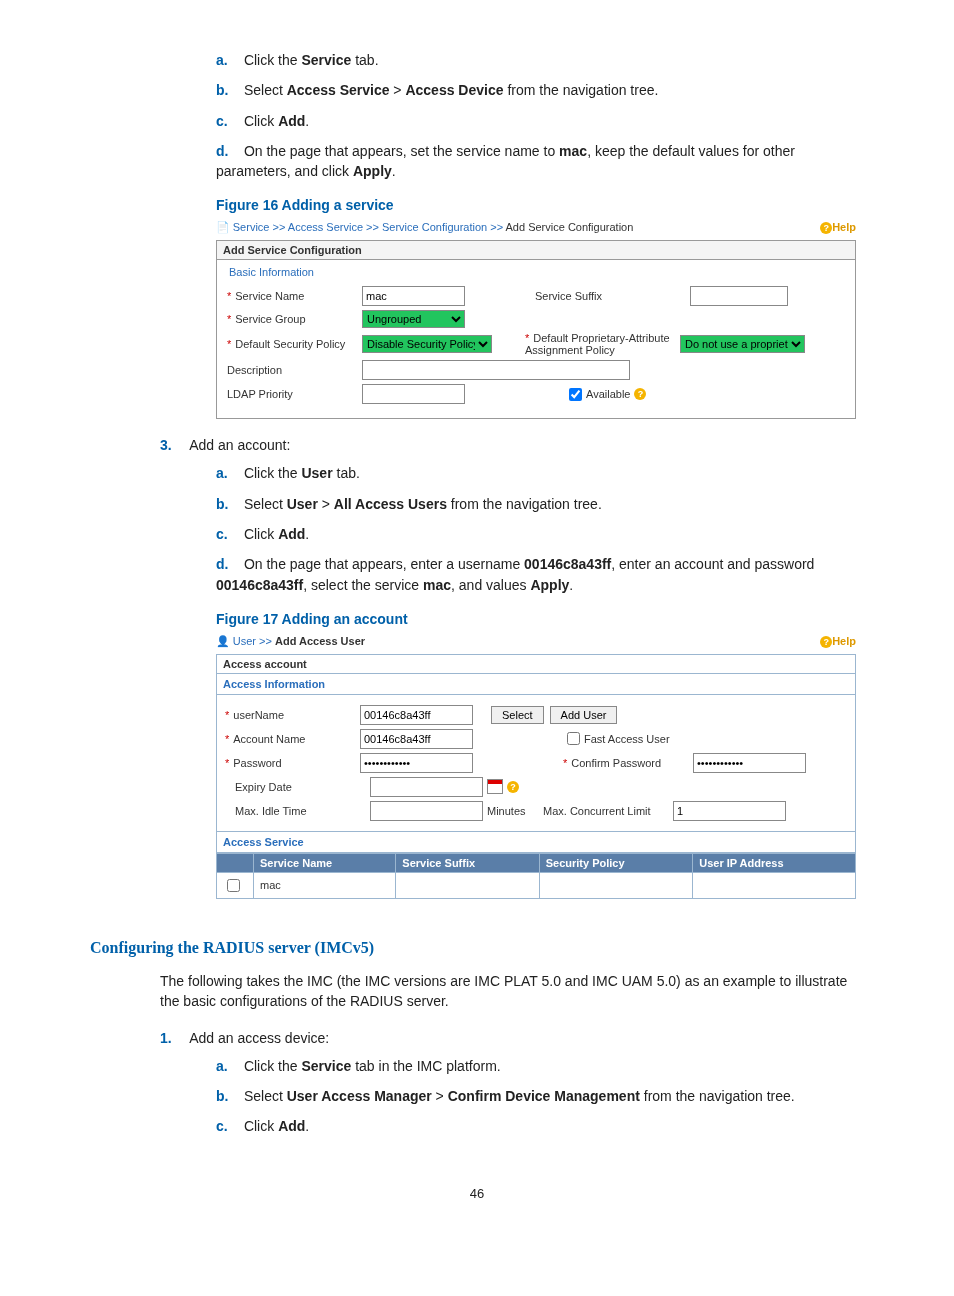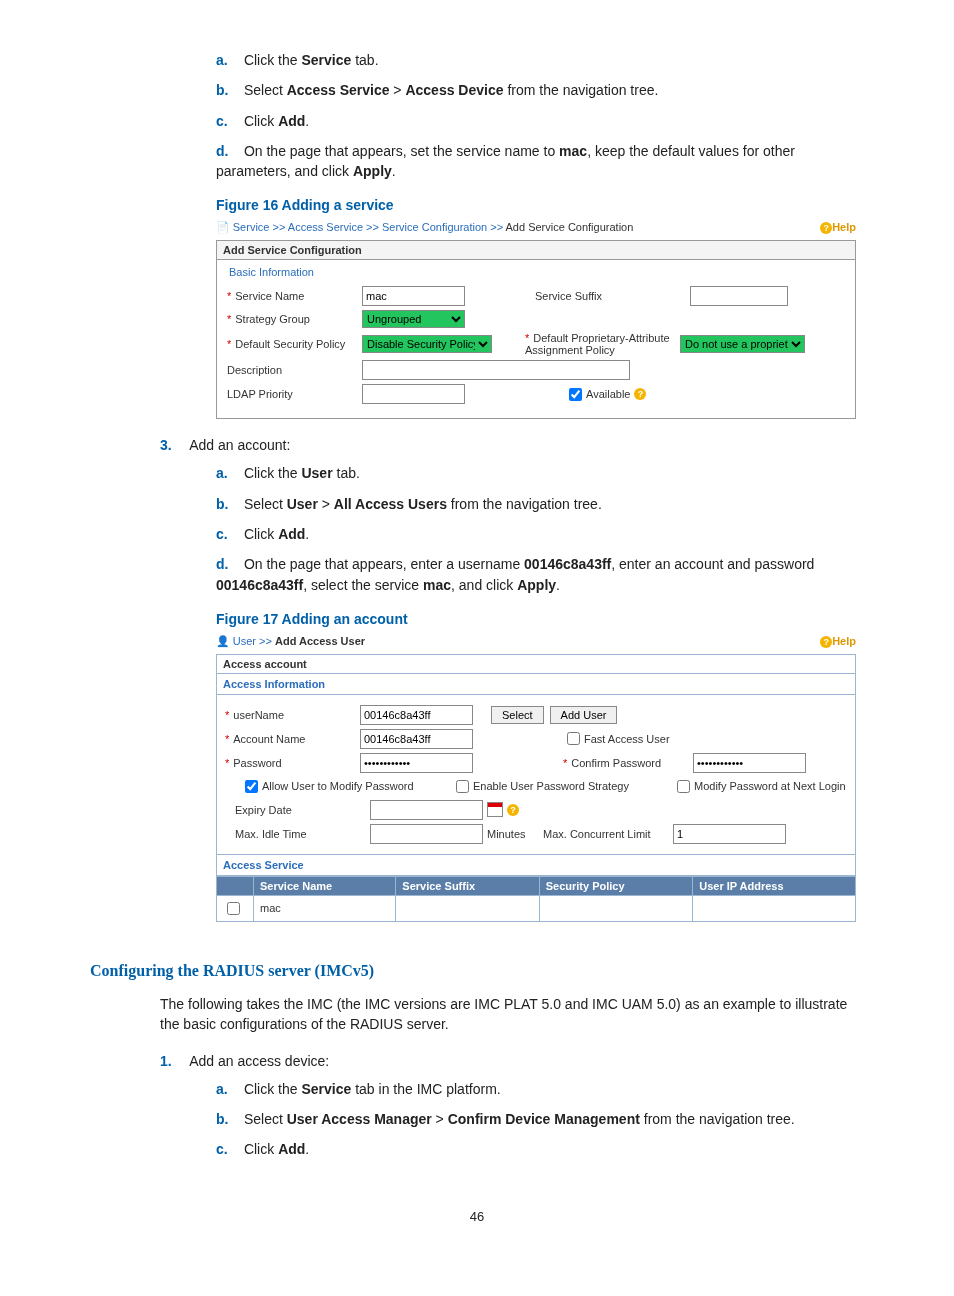--- a/index.html
+++ b/index.html
@@ -84,21 +84,21 @@
   <div class="fieldset">
     <span class="legendish">Basic Information</span>
     <div class="row">
       <span class="lbl"><span class="star">*</span><span>Service Name</span></span>
       <input class="inpt" style="width: 95px;" value="mac">
       <span style="width:70px"></span>
       <span class="lbl2">Service Suffix</span>
       <input class="inpt" style="width: 90px;" value="">
     </div>
     <div class="row">
-      <span class="lbl"><span class="star">*</span><span>Strategy Group</span></span>
+      <span class="lbl"><span class="star">*</span><span>Service Group</span></span>
       <select class="sel" style="width:103px"><option>Ungrouped</option></select>
     </div>
     <div class="row">
       <span class="lbl"><span class="star">*</span><span>Default Security Policy</span></span>
       <select class="sel" style="width:130px"><option>Disable Security Policy</option></select>
       <span style="width:33px"></span>
       <span class="lbl2"><span class="star">*</span><span>Default Proprietary-Attribute Assignment Policy</span></span>
       <select class="sel" style="width:125px"><option>Do not use a proprietar</option></select>
     </div>
     <div class="row">
@@ -127,21 +127,21 @@
 <div class="lvl2">
   <span class="ol-letter">b.</span>
   <span>Select </span><b>User</b><span> &gt; </span><b>All Access Users</b><span> from the navigation tree.</span>
 </div>
 <div class="lvl2">
   <span class="ol-letter">c.</span>
   <span>Click </span><b>Add</b><span>.</span>
 </div>
 <div class="lvl2">
   <span class="ol-letter">d.</span>
-  <span>On the page that appears, enter a username </span><b>00146c8a43ff</b><span>, enter an account and password </span><b>00146c8a43ff</b><span>, select the service </span><b>mac</b><span>, and click </span><b>Apply</b><span>.</span>
+  <span>On the page that appears, enter a username </span><b>00146c8a43ff</b><span>, enter an account and password </span><b>00146c8a43ff</b><span>, select the service </span><b>mac</b><span>, and values </span><b>Apply</b><span>.</span>
 </div>
 
 <div class="figcap">Figure 17 Adding an account</div>
 
 <div class="panel" style="width:640px;">
   <div class="breadbar">
     <span>👤</span>
     <span class="bc">
       <span>User</span><span> &gt;&gt; </span><b class="cur">Add Access User</b>
     </span>
@@ -164,29 +164,20 @@
       <span style="width:90px"></span>
       <input type="checkbox" class="chk" style="">
       <span>Fast Access User</span>
     </div>
     <div class="row">
       <span class="lbl"><span class="star">*</span><span>Password</span></span>
       <input class="inpt" type="password" style="width: 105px;" value="••••••••••••">
       <span style="width:90px"></span>
       <span style="width:130px"><span class="star">*</span><span>Confirm Password</span></span>
       <input class="inpt" type="password" style="width: 105px;" value="••••••••••••">
-    </div>
-    <div class="row">
-      <span style="width:16px"></span>
-      <input type="checkbox" class="chk" checked="" style="">
-      <span style="width:190px">Allow User to Modify Password</span>
-      <input type="checkbox" class="chk" style="">
-      <span style="width:200px">Enable User Password Strategy</span>
-      <input type="checkbox" class="chk" style="">
-      <span>Modify Password at Next Login</span>
     </div>
     <div class="row">
       <span class="lbl" style="padding-left:10px">Expiry Date</span>
       <input class="inpt" style="width: 105px;" value="">
       <span style="width:4px"></span>
       <span class="calicon"></span>
       <span class="qicon">?</span>
     </div>
     <div class="row">
       <span class="lbl" style="padding-left:10px">Max. Idle Time</span>

